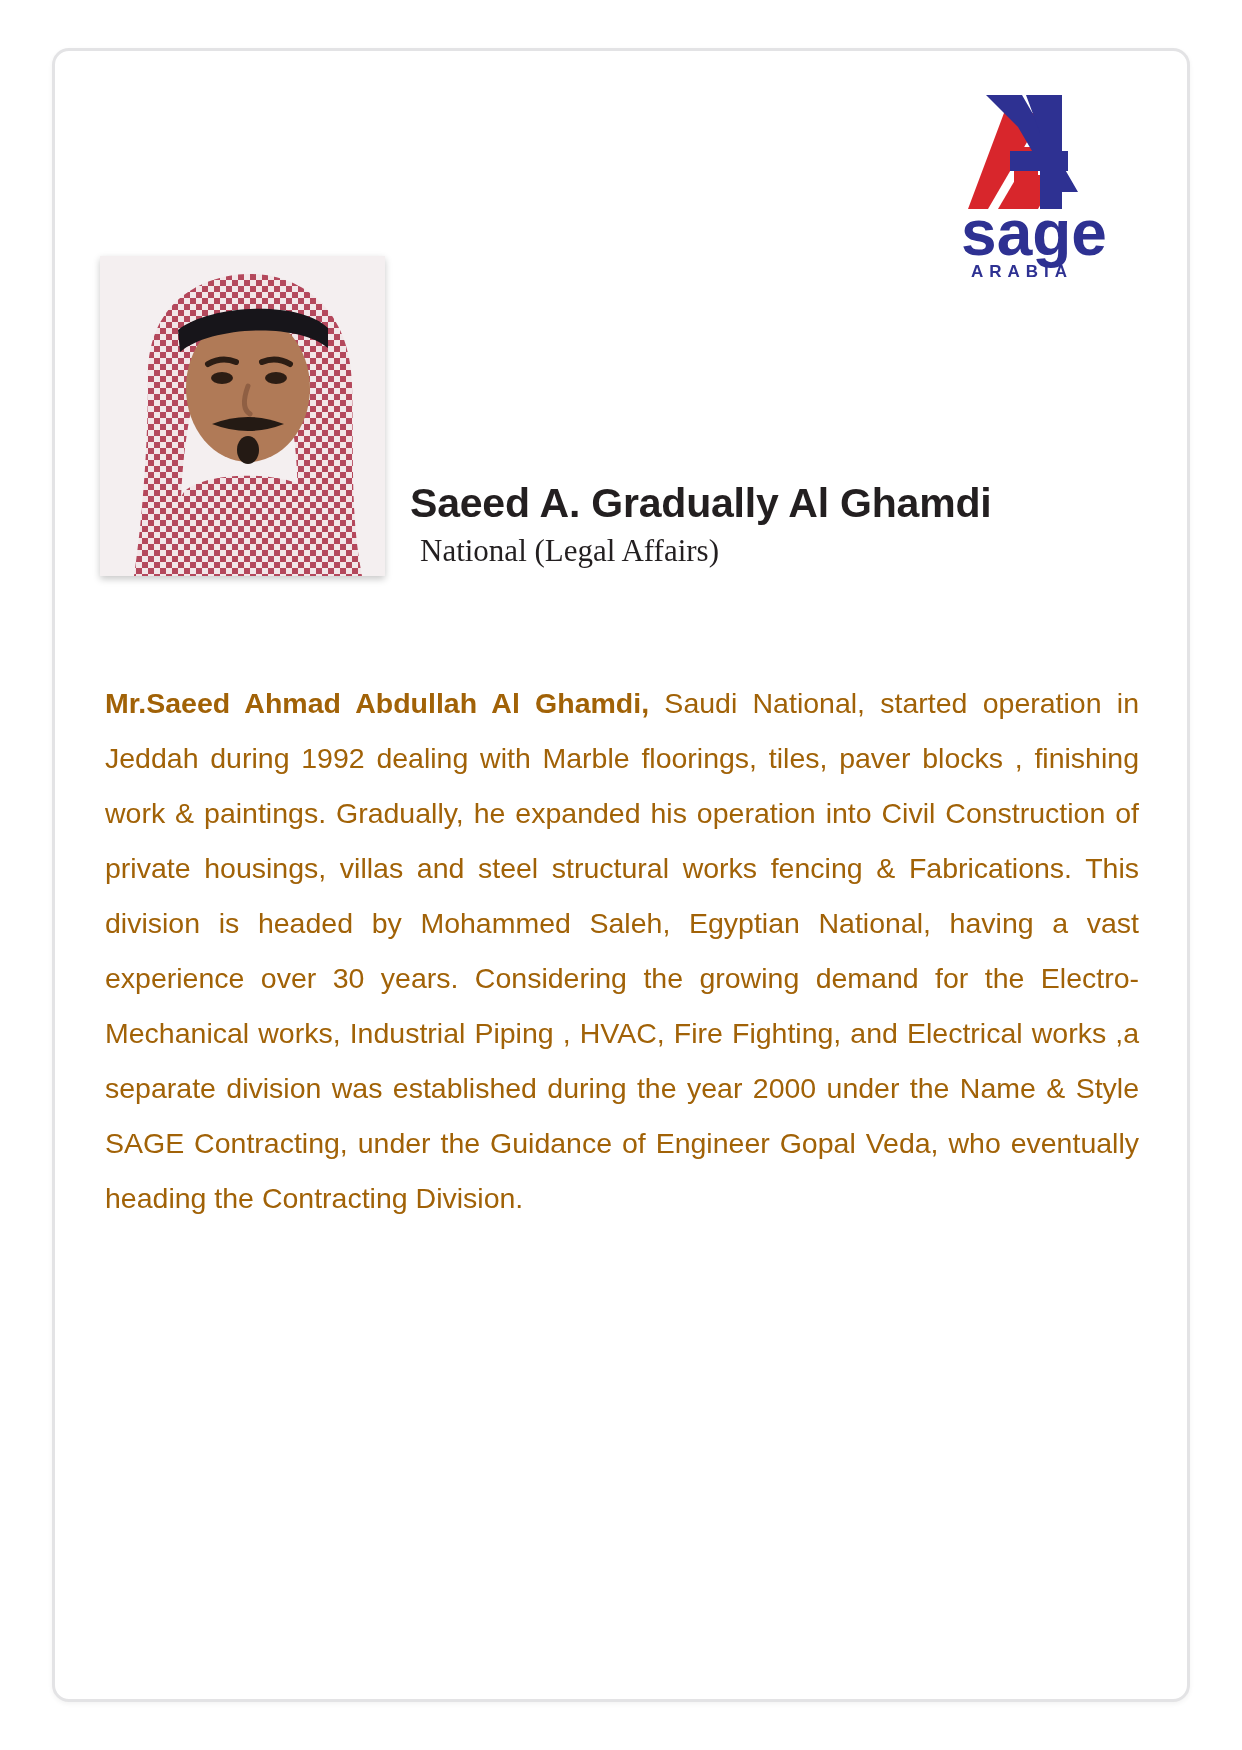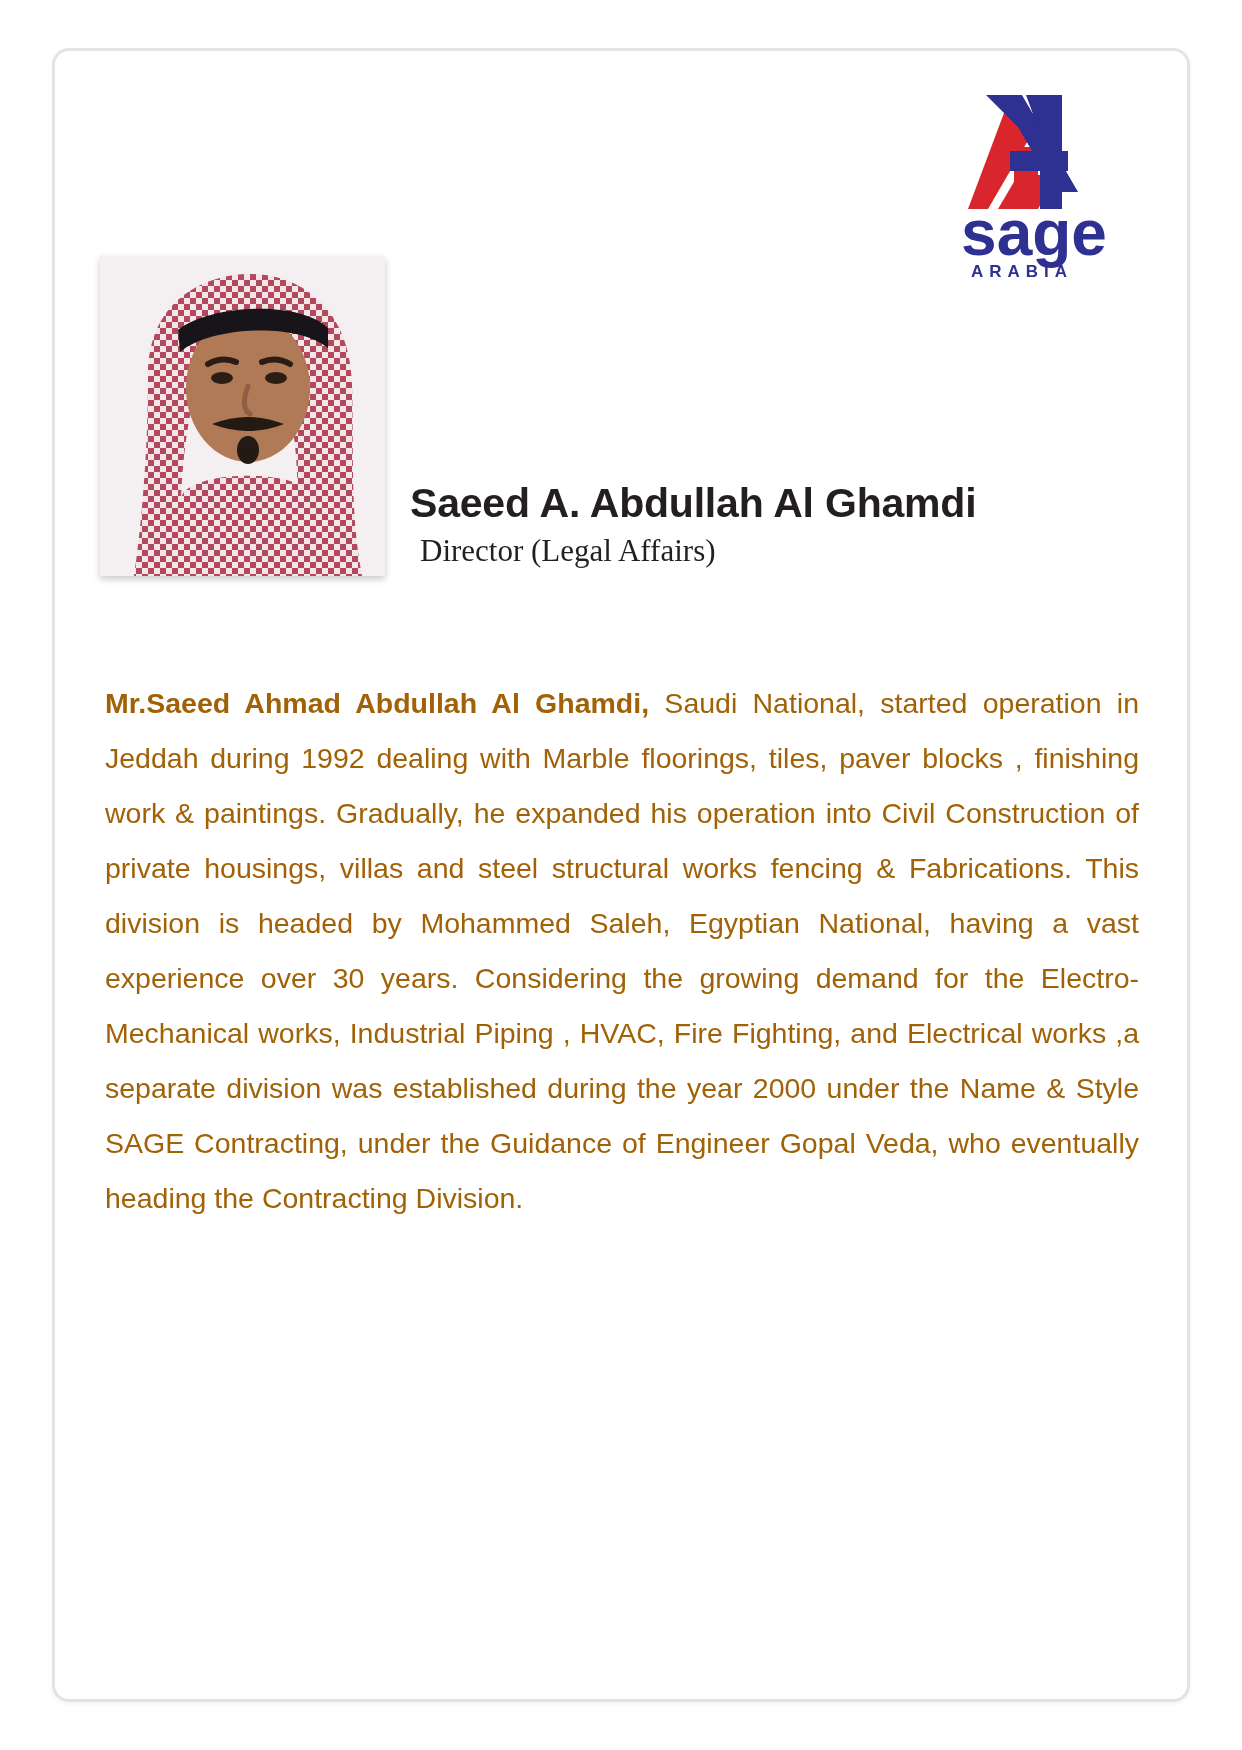--- a/index.html
+++ b/index.html
@@ -150,22 +150,22 @@
 
         <path d="M112 168 q36 -14 72 0 q-36 14 -72 0 Z" fill="#241a14"></path>
 
         <ellipse cx="148" cy="194" rx="11" ry="14" fill="#241a14"></ellipse>
 
         <path d="M84 236 C104 214 194 214 214 238 C228 262 236 292 240 320 L60 320 C62 290 70 258 84 236 Z" fill="url(#ghutra)"></path>
       </svg>
     </div>
 
     <div class="name-block">
-      <div class="person-name">Saeed A. Abdullah Al Ghamdi</div>
-      <div class="person-title">Director (Legal Affairs)</div>
+      <div class="person-name">Saeed A. Gradually Al Ghamdi</div>
+      <div class="person-title">National (Legal Affairs)</div>
     </div>
 
     <div class="bio">
       <span class="lead">Mr.Saeed Ahmad Abdullah Al Ghamdi,</span><span> Saudi National, started operation in Jeddah during 1992 dealing with Marble floorings, tiles, paver blocks , finishing work &amp; paintings. Gradually, he expanded his operation into Civil Construction of private housings, villas and steel structural works fencing &amp; Fabrications.  This division is headed by Mohammed Saleh, Egyptian National, having a vast experience over 30 years. Considering the growing demand for the Electro-Mechanical works, Industrial Piping , HVAC, Fire Fighting, and Electrical works ,a separate division was established during the year 2000 under the Name &amp; Style SAGE Contracting, under the Guidance of Engineer Gopal Veda, who eventually heading the Contracting Division.</span>
     </div>
 
   </div>
 </div>
 
 </body></html>

